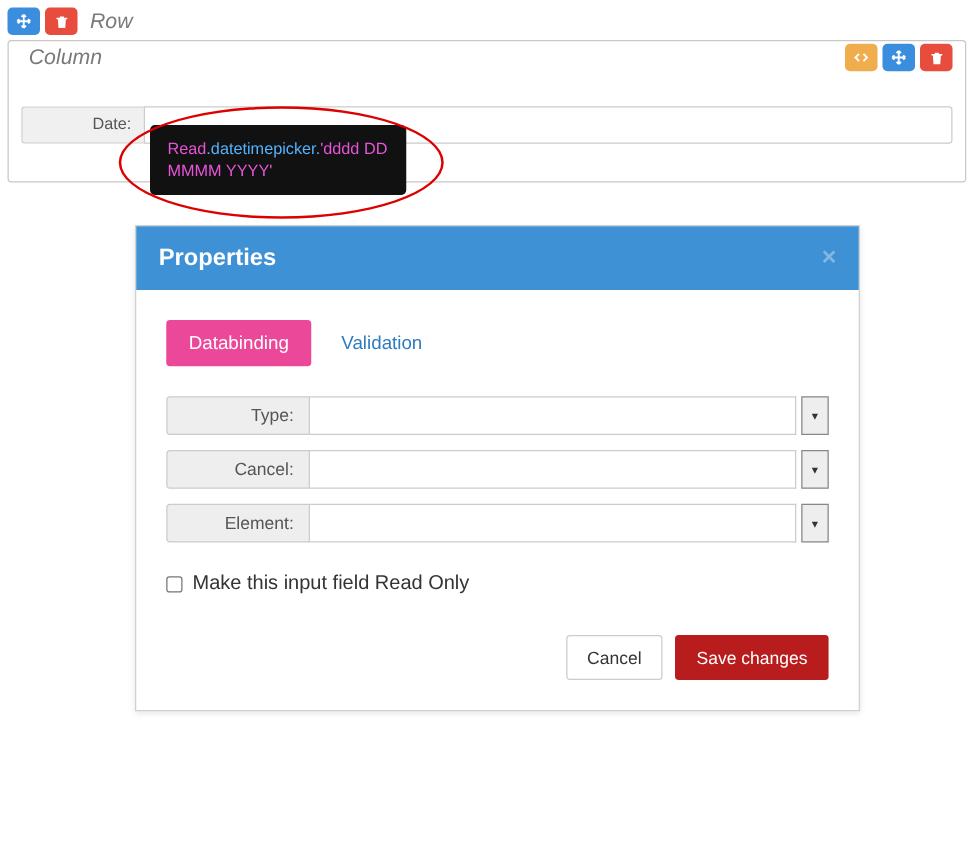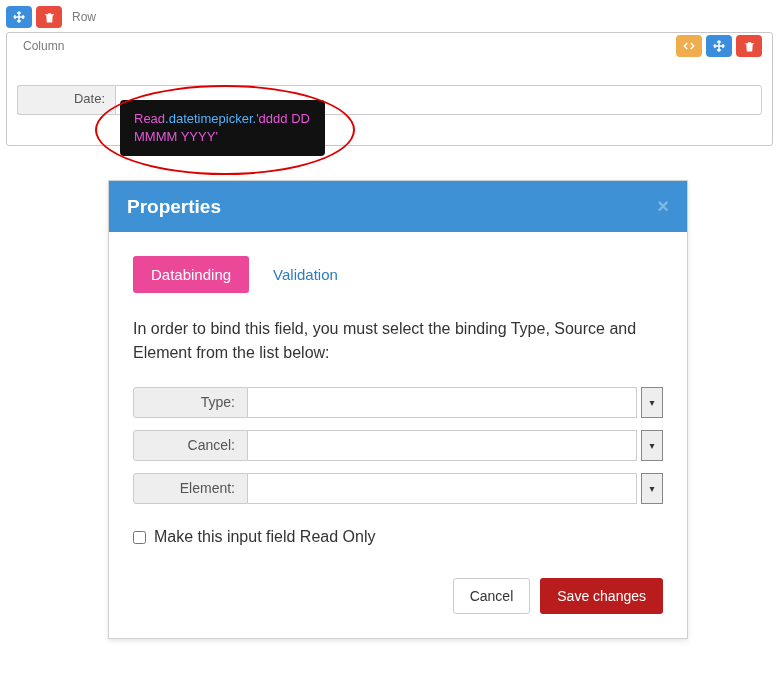--- a/index.html
+++ b/index.html
@@ -26,22 +26,23 @@
     display: inline-flex;
     align-items: center;
     justify-content: center;
     color: #fff;
   }
   .btn-blue { background: #3b8ede; }
   .btn-red { background: #e74c3c; }
   .btn-orange { background: #f0ad4e; }
   .row-label, .col-label {
     color: #7a7a7a;
-    font-size: 12px;
+    font-size: 17px;
     margin-left: 6px;
+    font-style: italic;
   }
   .column-box {
     border: 1px solid #c8c8c8;
     border-radius: 3px;
     padding: 2px 10px 30px 10px;
     position: relative;
   }
   .col-header {
     display: flex;
     justify-content: space-between;
@@ -277,21 +278,20 @@
 <div class="modal">
   <div class="modal-header">
     <span>Properties</span>
     <span class="modal-close">×</span>
   </div>
   <div class="modal-body">
     <div class="tabs">
       <div class="tab active">Databinding</div>
       <div class="tab inactive">Validation</div>
     </div>
-    <p class="instruction">In order to bind this field, you must select the binding Type, Source and Element from the list below:</p>
 
     <div class="form-row">
       <div class="form-label">Type:</div>
       <div class="select-wrap">
         <input class="select-input" value="" style="">
         <div class="select-caret">▾</div>
       </div>
     </div>
     <div class="form-row">
       <div class="form-label">Cancel:</div>

